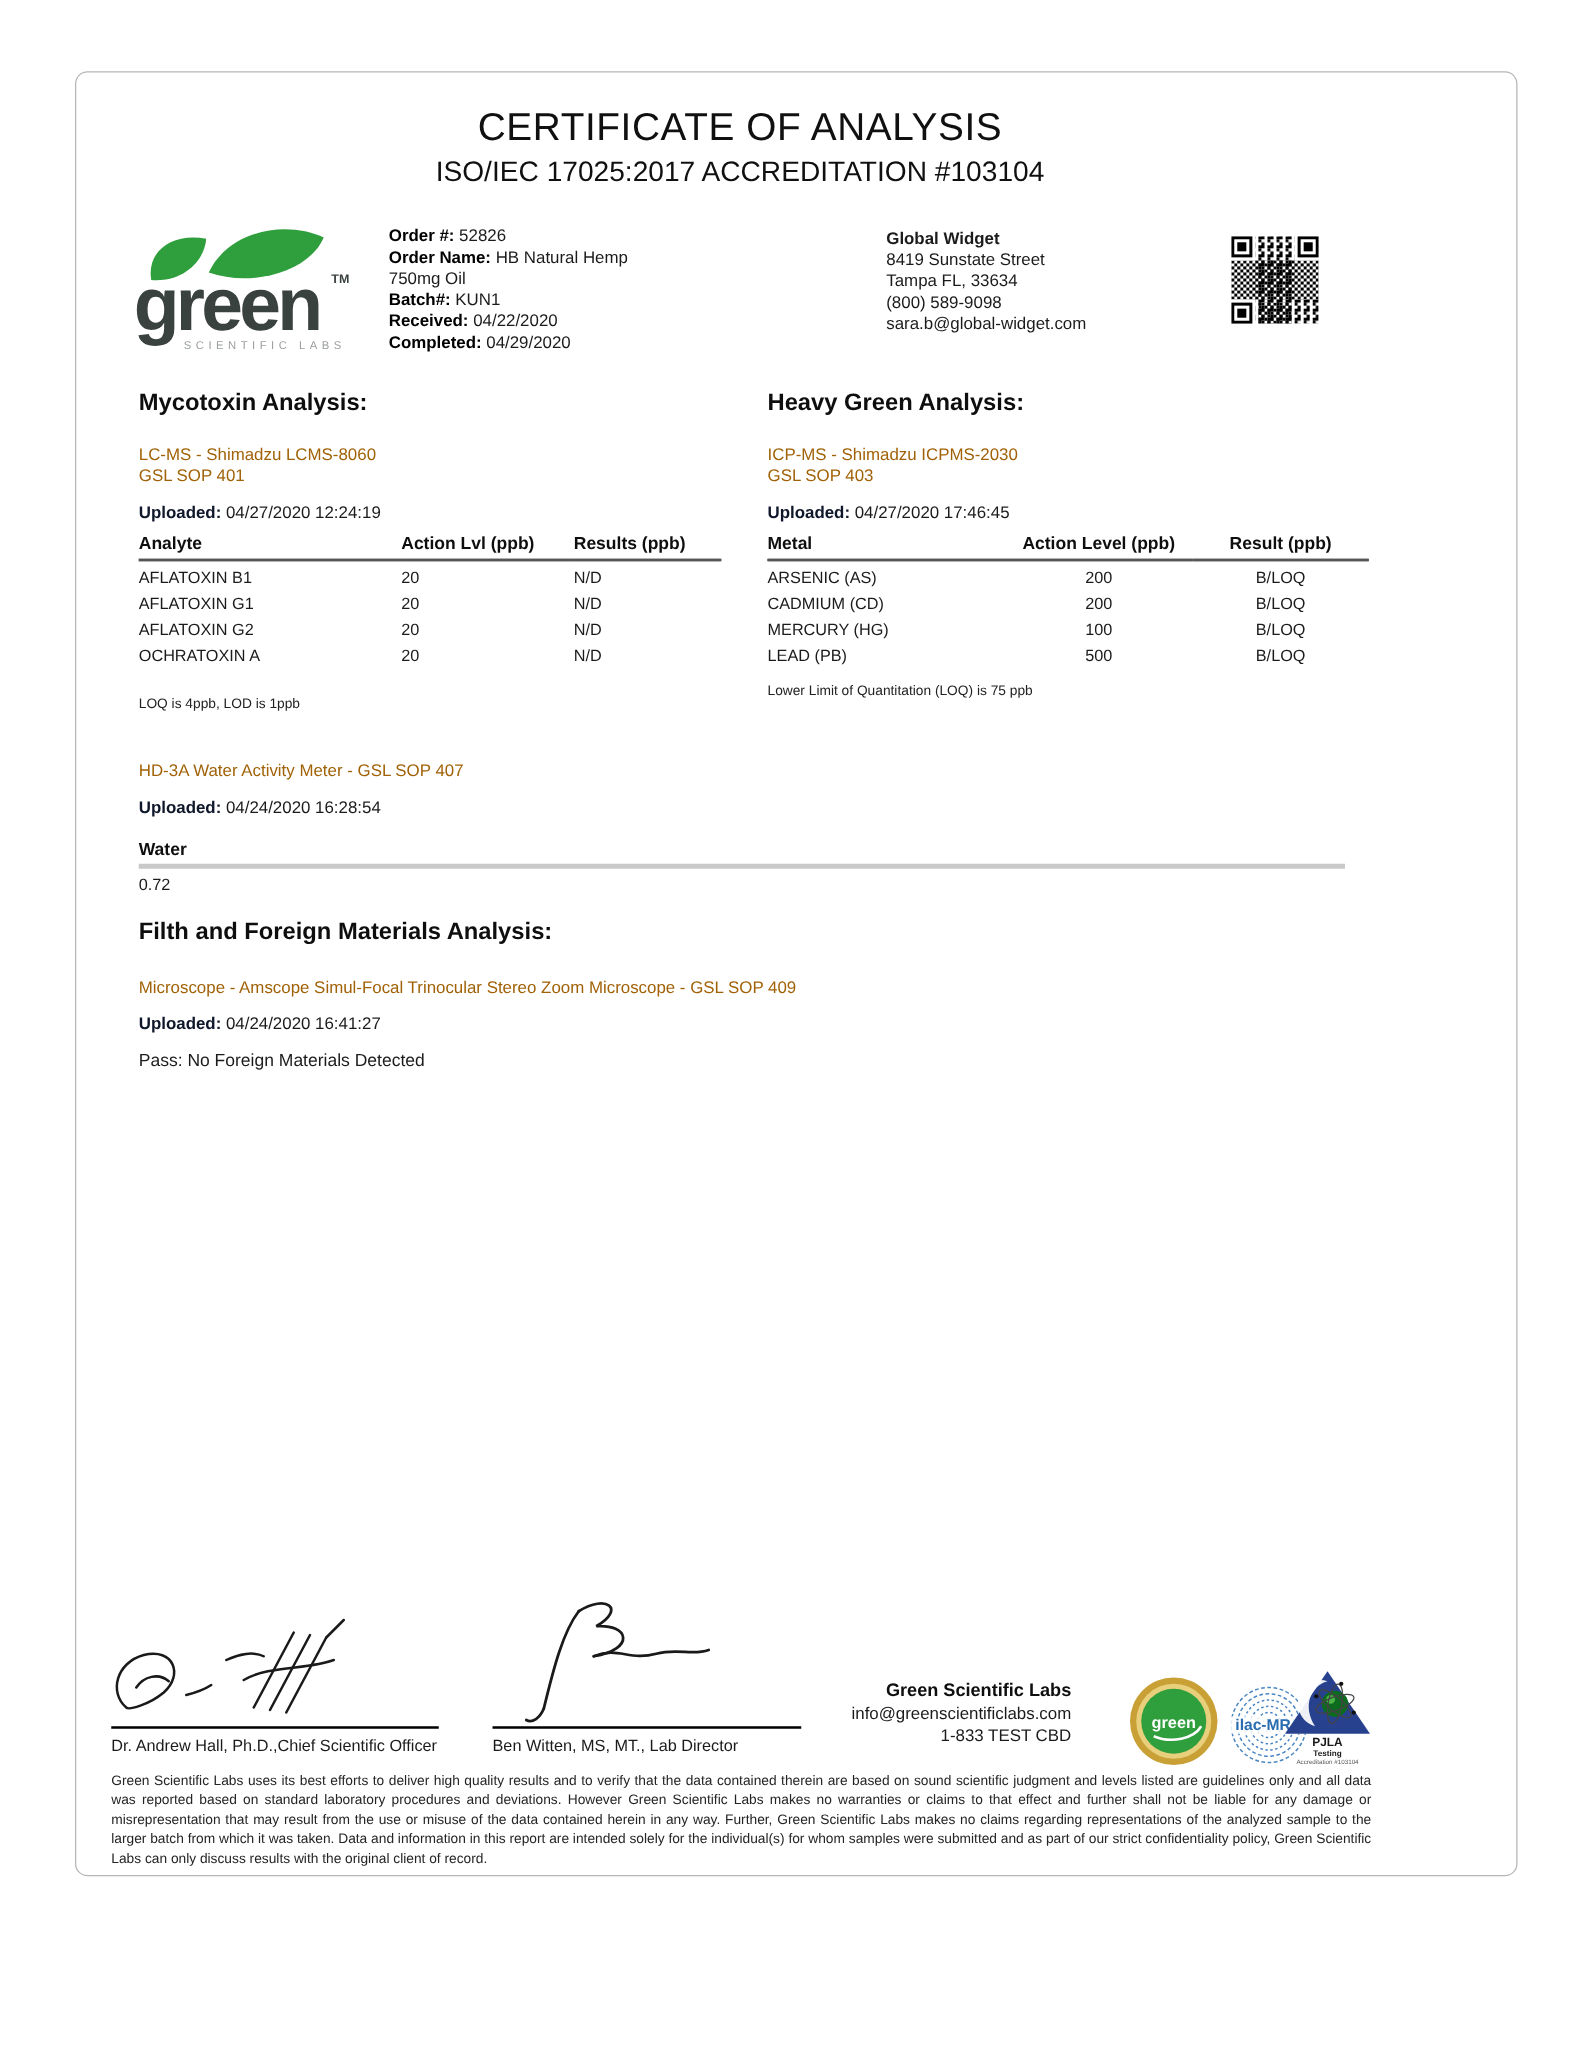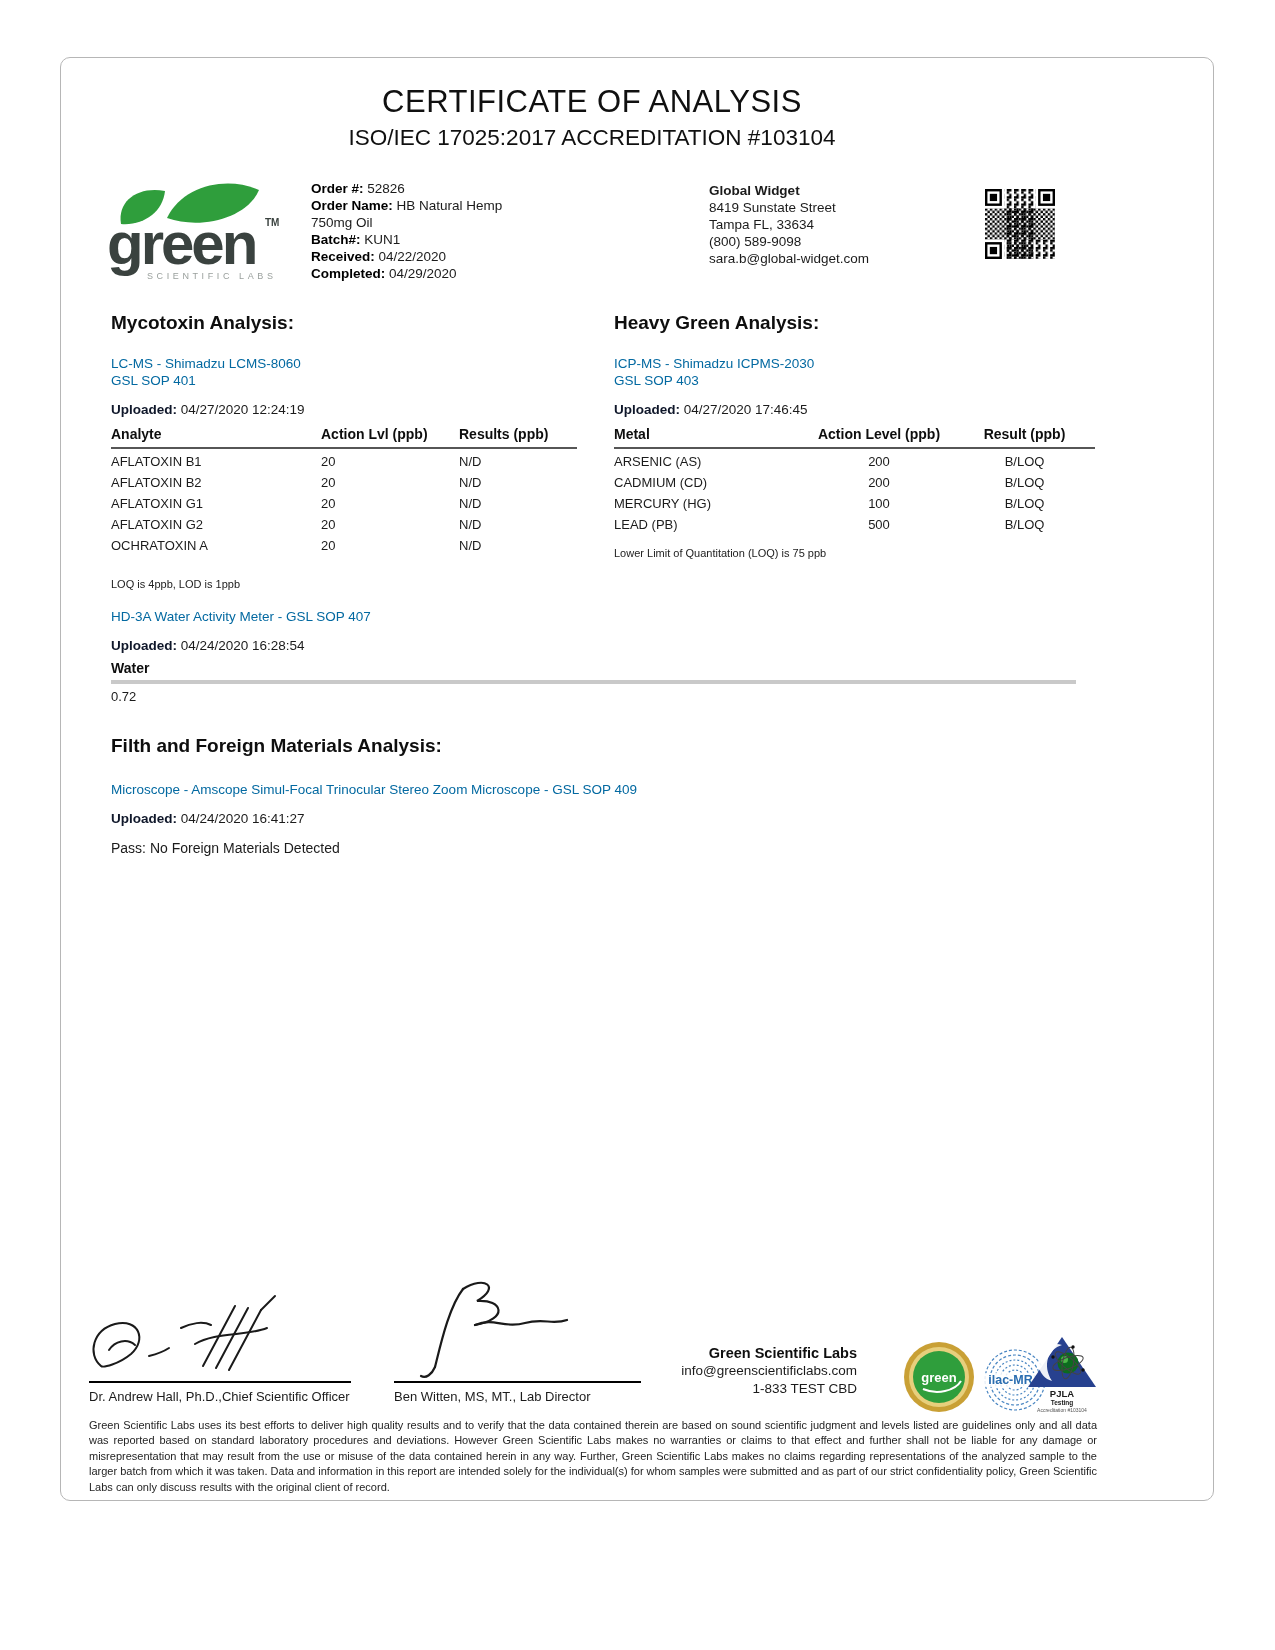--- a/index.html
+++ b/index.html
@@ -9,32 +9,32 @@
   .abs{position:absolute;}
 
   .doc-header{left:0;top:26px;width:1062px;text-align:center;}
   .doc-title{font-size:31px;font-weight:normal;letter-spacing:.5px;color:#101010;}
   .doc-subtitle{font-size:22.5px;font-weight:normal;margin-top:5px;color:#101010;}
 
   .info-line{font-size:13.5px;line-height:17px;color:#1b1b1b;}
   .info-line b{color:#000;}
 
   .section-heading{font-size:19px;font-weight:bold;color:#0e0e0e;}
-  .instrument{font-size:13.5px;line-height:17px;margin-top:21px;color:#0369a1;}
+  .instrument{font-size:13.5px;line-height:17px;margin-top:21px;color:#a16207;}
   .uploaded{font-size:13.5px;margin-top:13px;color:#1b1b1b;}
   .uploaded b{color:#0f172a;}
 
   table.analysis{border-collapse:collapse;margin-top:9px;table-layout:fixed;}
   table.analysis th{font-size:14px;font-weight:bold;text-align:left;padding:0 0 5px 0;
                     border-bottom:2.5px solid #565656;color:#0e0e0e;}
   table.analysis td{font-size:13px;padding:5px 0 1px 0;color:#1b1b1b;}
   .ctr{text-align:center !important;}
   .note{font-size:11px;color:#222;}
 
-  .water-label{font-size:14px;font-weight:bold;margin-top:7px;color:#0e0e0e;}
+  .water-label{font-size:14px;font-weight:bold;margin-top:18px;color:#0e0e0e;}
   .water-bar{height:4px;background:#c9c9c9;margin-top:4px;}
   .water-value{font-size:13px;margin-top:5px;color:#1b1b1b;}
 
   .result-line{font-size:14px;margin-top:14px;color:#1b1b1b;}
 
   .sig-line{border-bottom:2px solid #000;}
   .sig-caption{font-size:13px;color:#1b1b1b;}
 
   .lab-contact{text-align:right;line-height:18px;}
   .lab-contact .lc-name{font-size:14.5px;font-weight:bold;color:#0e0e0e;}
@@ -137,25 +137,20 @@
           <th>Results (ppb)</th>
         </tr>
       </thead>
       <tbody>
         <tr>
             <td>AFLATOXIN B1</td>
             <td>20</td>
             <td>N/D</td>
           </tr>
         <tr>
-            <td>AFLATOXIN B2</td>
-            <td>20</td>
-            <td>N/D</td>
-          </tr>
-        <tr>
             <td>AFLATOXIN G1</td>
             <td>20</td>
             <td>N/D</td>
           </tr>
         <tr>
             <td>AFLATOXIN G2</td>
             <td>20</td>
             <td>N/D</td>
           </tr>
         <tr>

